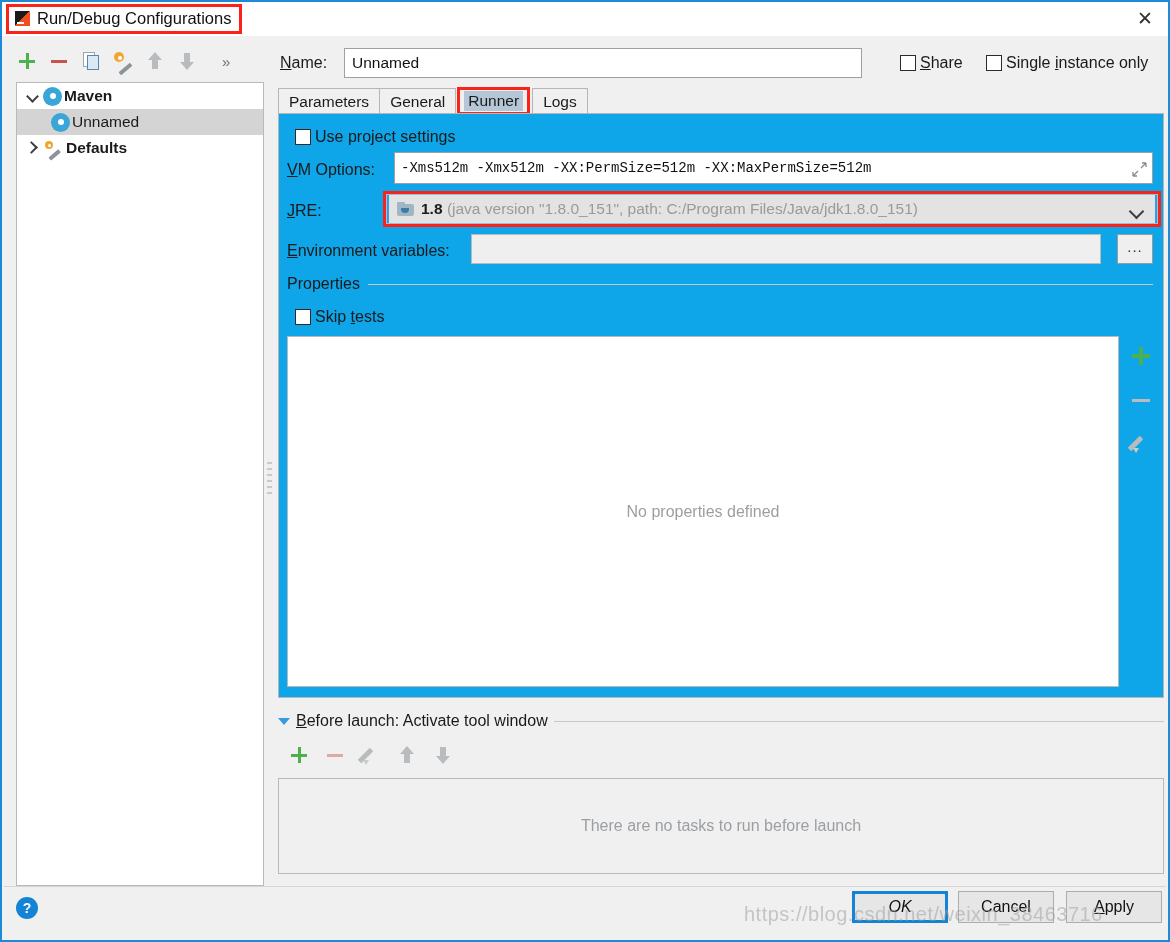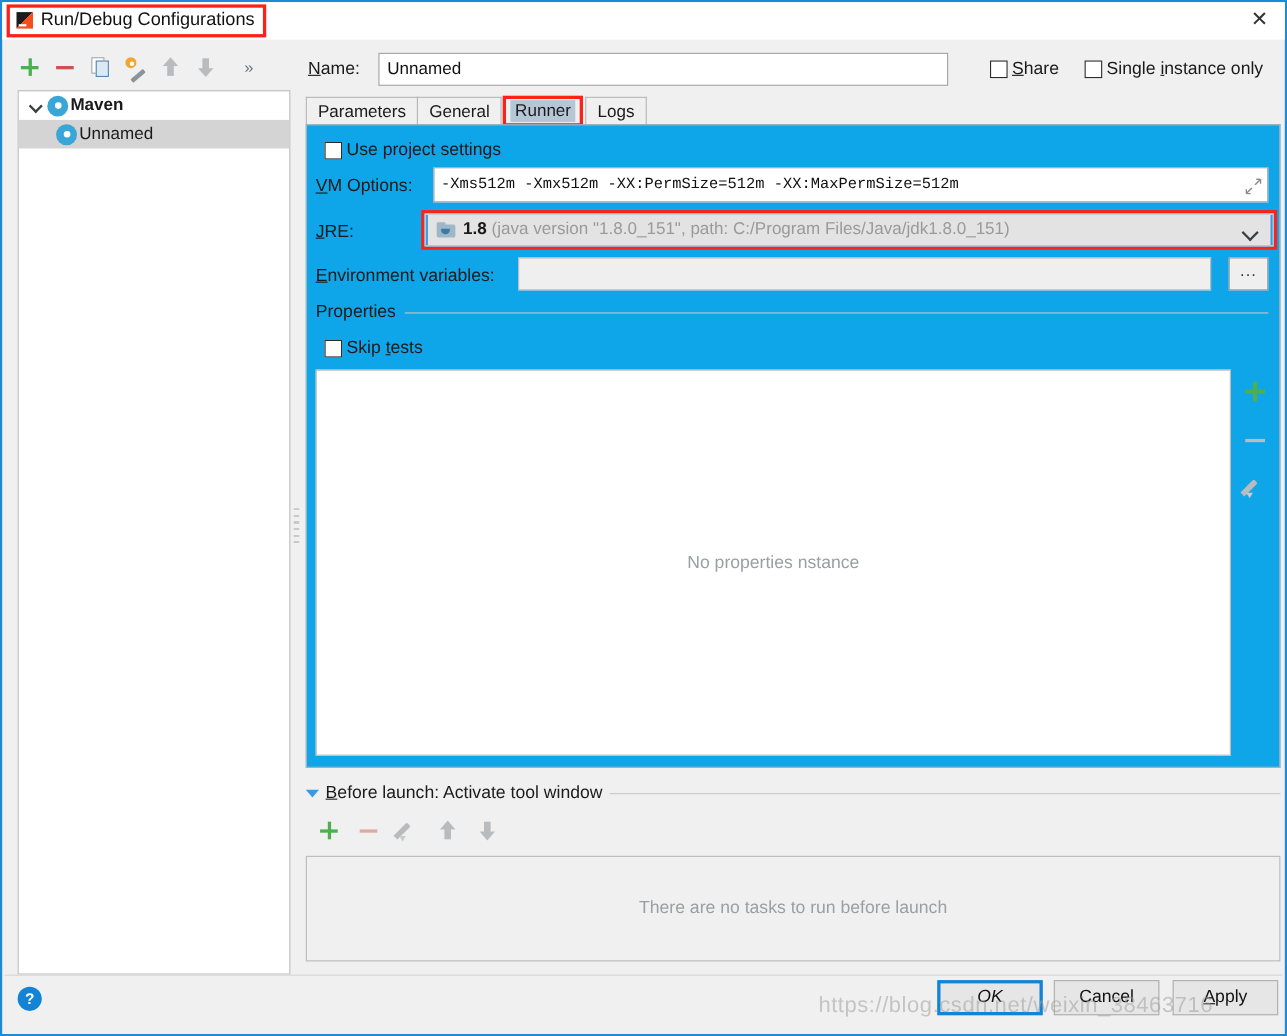--- a/index.html
+++ b/index.html
@@ -365,20 +365,28 @@
     <div id="tree">
       <div class="tree-row">
         <span class="chev down"></span>
         <span class="gear-ico"></span>
         <span class="tree-label bold">Maven</span>
       </div>
       <div class="tree-row indented selected">
         <span class="gear-ico"></span>
         <span class="tree-label">Unnamed</span>
       </div>
+      <div class="tree-row">
+        <span class="chev right"></span>
+        <span class="wrench-ico">
+            <span class="wg"></span>
+            <span class="wb"></span>
+          </span>
+        <span class="tree-label bold">Defaults</span>
+      </div>
     </div>
   </div>
 
   <div id="splitter">
     <div class="dots"></div>
   </div>
 
   <div id="right-panel">
 
     <div id="name-row">
@@ -449,21 +457,21 @@
         <span class="lbl">Properties</span>
         <span class="ln"></span>
       </div>
 
       <span id="skip-tests" class="cb-wrap">
         <span class="cbox"></span>
         <span class="cb-label"><span>Skip </span><u>t</u><span>ests</span></span>
       </span>
 
       <div id="props-box">
-        <span id="props-empty">No properties nstance</span>
+        <span id="props-empty">No properties defined</span>
       </div>
       <div id="props-side">
         <span class="side-ico side-plus"></span>
         <span class="side-ico side-minus"></span>
         <span class="pencil">
             <span class="body"></span>
             <span class="tip"></span>
           </span>
       </div>
     </div>

